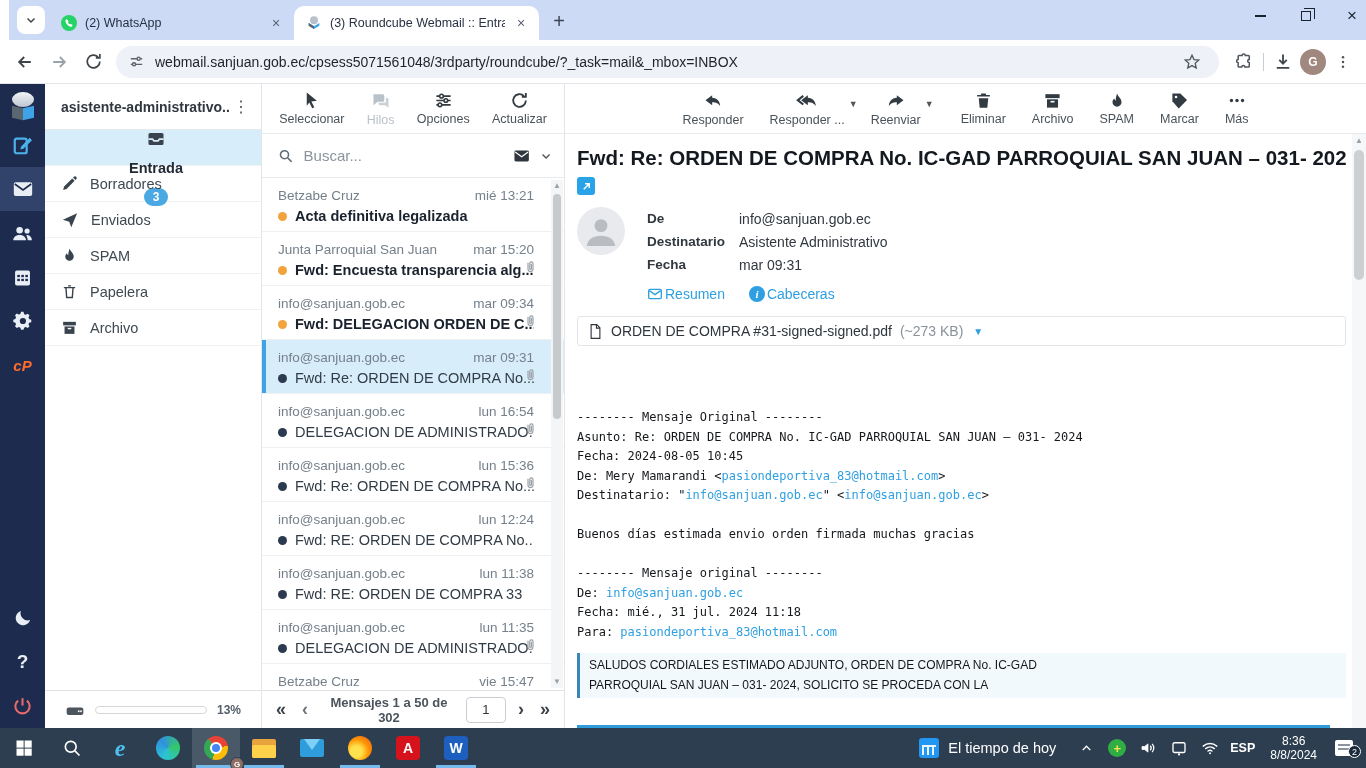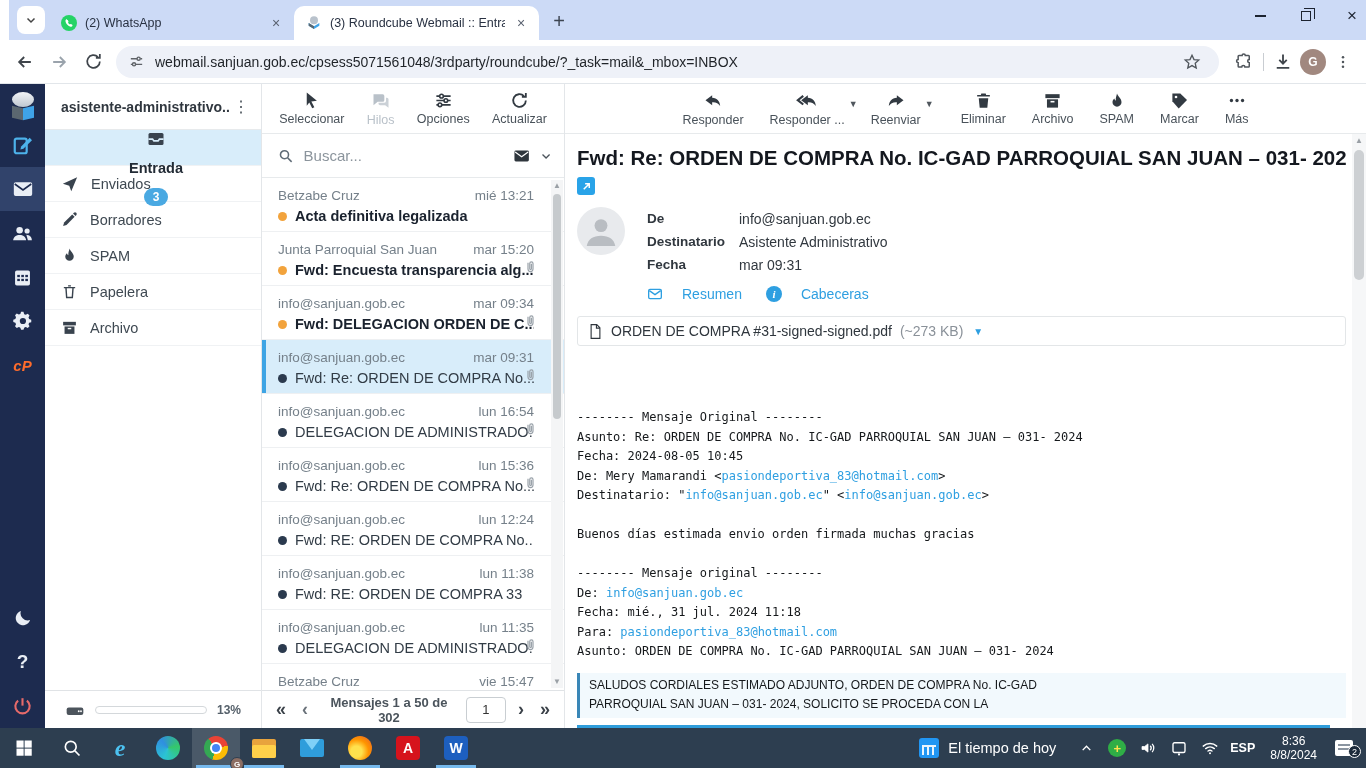--- a/index.html
+++ b/index.html
@@ -100,21 +100,21 @@
   .extlink { width:18px; height:18px; background:#29a3e8; border-radius:3px; margin-top:7px; display:flex; align-items:center; justify-content:center; }
   .hdrblock { display:flex; gap:22px; margin-top:12px; }
   .bigavatar { width:48px; height:48px; border-radius:50%; background:#e8eaed; overflow:hidden; position:relative; flex:none; }
   .bigavatar svg { position:absolute; inset:6px; color:#b9bdc2; }
   .hrows { font-size:13.5px; }
   .hrow { display:flex; height:23px; align-items:center; }
   .hrow .hl { width:92px; font-weight:bold; color:#31383f; }
   .hrow .hv { color:#31383f; font-size:14px; }
   a.lk, .lk { color:#2e9fe1; text-decoration:none; }
   .mlinks { display:flex; gap:24px; margin:10px 0 0 70px; align-items:center; font-size:14px; }
-  .mlink { display:flex; align-items:center; gap:19px; color:#2e9fe1; }
+  .mlink { display:flex; align-items:center; gap:2px; color:#2e9fe1; }
   .infoi { width:16px; height:16px; border-radius:50%; background:#2e9fe1; color:#fff; font-size:11px; font-weight:bold; font-style:italic; display:flex; align-items:center; justify-content:center; font-family:"Liberation Serif",serif; }
   .attach { margin-top:14px; border:1px solid #e3e6e8; border-radius:3px; height:30px; display:flex; align-items:center; gap:8px; padding:0 10px; }
   .attach .an { font-size:14px; color:#2f363d; }
   .attach .as { font-size:14px; color:#8a9199; }
   .attach .ac { color:#2e9fe1; font-size:10px; margin-left:2px; }
   .mailbody { margin-top:62px; font-family:"DejaVu Sans Mono",monospace; font-size:12px; line-height:19.5px; color:#15181b; }
   .bline { white-space:pre; }
   .blink { color:#2e9fe1; }
   .bquote { margin-top:11px; border-left:3px solid #3a87b7; background:#f2f9fd; padding:3px 0 3px 9px; font-family:Liberation Sans, sans-serif; font-size:12px; line-height:19.5px; color:#15181b; }
   .bottomline { position:absolute; left:12px; right:22px; bottom:0; height:3px; background:#2f9ddb; }
@@ -323,31 +323,31 @@
       </div>
       <div class="folder sel">
         <svg width="18" height="18" viewBox="0 0 24 24" fill="currentColor">
             <path d="M4 4h16a2 2 0 012 2v12a2 2 0 01-2 2H4a2 2 0 01-2-2V6a2 2 0 012-2z"></path>
             <path fill="#d8edfa" d="M2 11h6l1.6 2.4h4.8L16 11h6v2.2h-5l-1.6 2.4H8.6L7 13.2H2z"></path>
           </svg>
         <span class="lbl">Entrada</span>
         <span class="badge">3</span>
       </div>
       <div class="folder">
-        <svg width="18" height="18" viewBox="0 0 24 24" fill="currentColor">
-            <path d="M2.5 11.5L21.5 3l-7.8 18.5-2.7-7.3z"></path>
-          </svg>
-        <span class="lbl">Enviados</span>
-      </div>
-      <div class="folder">
         <svg width="17" height="17" viewBox="0 0 24 24" fill="currentColor">
             <path d="M3 21l1.4-4.8L15.8 4.8l3.4 3.4L7.8 19.6z"></path>
             <path d="M17 3.6l3.4 3.4 1.1-1.1a2.4 2.4 0 00-3.4-3.4z"></path>
           </svg>
         <span class="lbl">Borradores</span>
+      </div>
+      <div class="folder">
+        <svg width="18" height="18" viewBox="0 0 24 24" fill="currentColor">
+            <path d="M2.5 11.5L21.5 3l-7.8 18.5-2.7-7.3z"></path>
+          </svg>
+        <span class="lbl">Enviados</span>
       </div>
       <div class="folder">
         <svg width="17" height="17" viewBox="0 0 24 24" fill="currentColor">
             <path d="M12 2c1 4 6 6.5 6 11.5a6 6 0 01-12 0c0-2 1.2-3.5 2.5-4.8.2 1.5 1 2.3 2 2.8C9.8 8 11.5 5.5 12 2z"></path>
           </svg>
         <span class="lbl">SPAM</span>
       </div>
       <div class="folder">
         <svg width="17" height="17" viewBox="0 0 24 24" fill="none" stroke="currentColor" stroke-width="2">
             <path d="M4 6.5h16M10 4h4M7 6.5l1 14h8l1-14"></path>
@@ -672,21 +672,20 @@
             <div class="bline"><span>Fecha: 2024-08-05 10:45</span></div>
             <div class="bline"><span>De: Mery Mamarandi &lt;</span><span class="blink">pasiondeportiva_83@hotmail.com</span><span>&gt;</span></div>
             <div class="bline"><span>Destinatario: "</span><span class="blink">info@sanjuan.gob.ec</span><span>" &lt;</span><span class="blink">info@sanjuan.gob.ec</span><span>&gt;</span></div>
             <div class="bline">&nbsp;</div>
             <div class="bline"><span>Buenos días estimada envio orden firmada muchas gracias</span></div>
             <div class="bline">&nbsp;</div>
             <div class="bline"><span>-------- Mensaje original --------</span></div>
             <div class="bline"><span>De: </span><span class="blink">info@sanjuan.gob.ec</span></div>
             <div class="bline"><span>Fecha: mié., 31 jul. 2024 11:18</span></div>
             <div class="bline"><span>Para: </span><span class="blink">pasiondeportiva_83@hotmail.com</span></div>
-            <div class="bline"><span>Asunto: ORDEN DE COMPRA No. IC-GAD PARROQUIAL SAN JUAN – 031- 2024</span></div>
           </div>
         <div class="bquote">
             <div class="bline"><span>SALUDOS CORDIALES ESTIMADO ADJUNTO, ORDEN DE COMPRA No. IC-GAD</span></div>
             <div class="bline"><span>PARROQUIAL SAN JUAN – 031- 2024, SOLICITO SE PROCEDA CON LA</span></div>
           </div>
         <div class="bottomline"></div>
       </div>
 
       <div class="rscroll">
         <span class="ar">▲</span>

